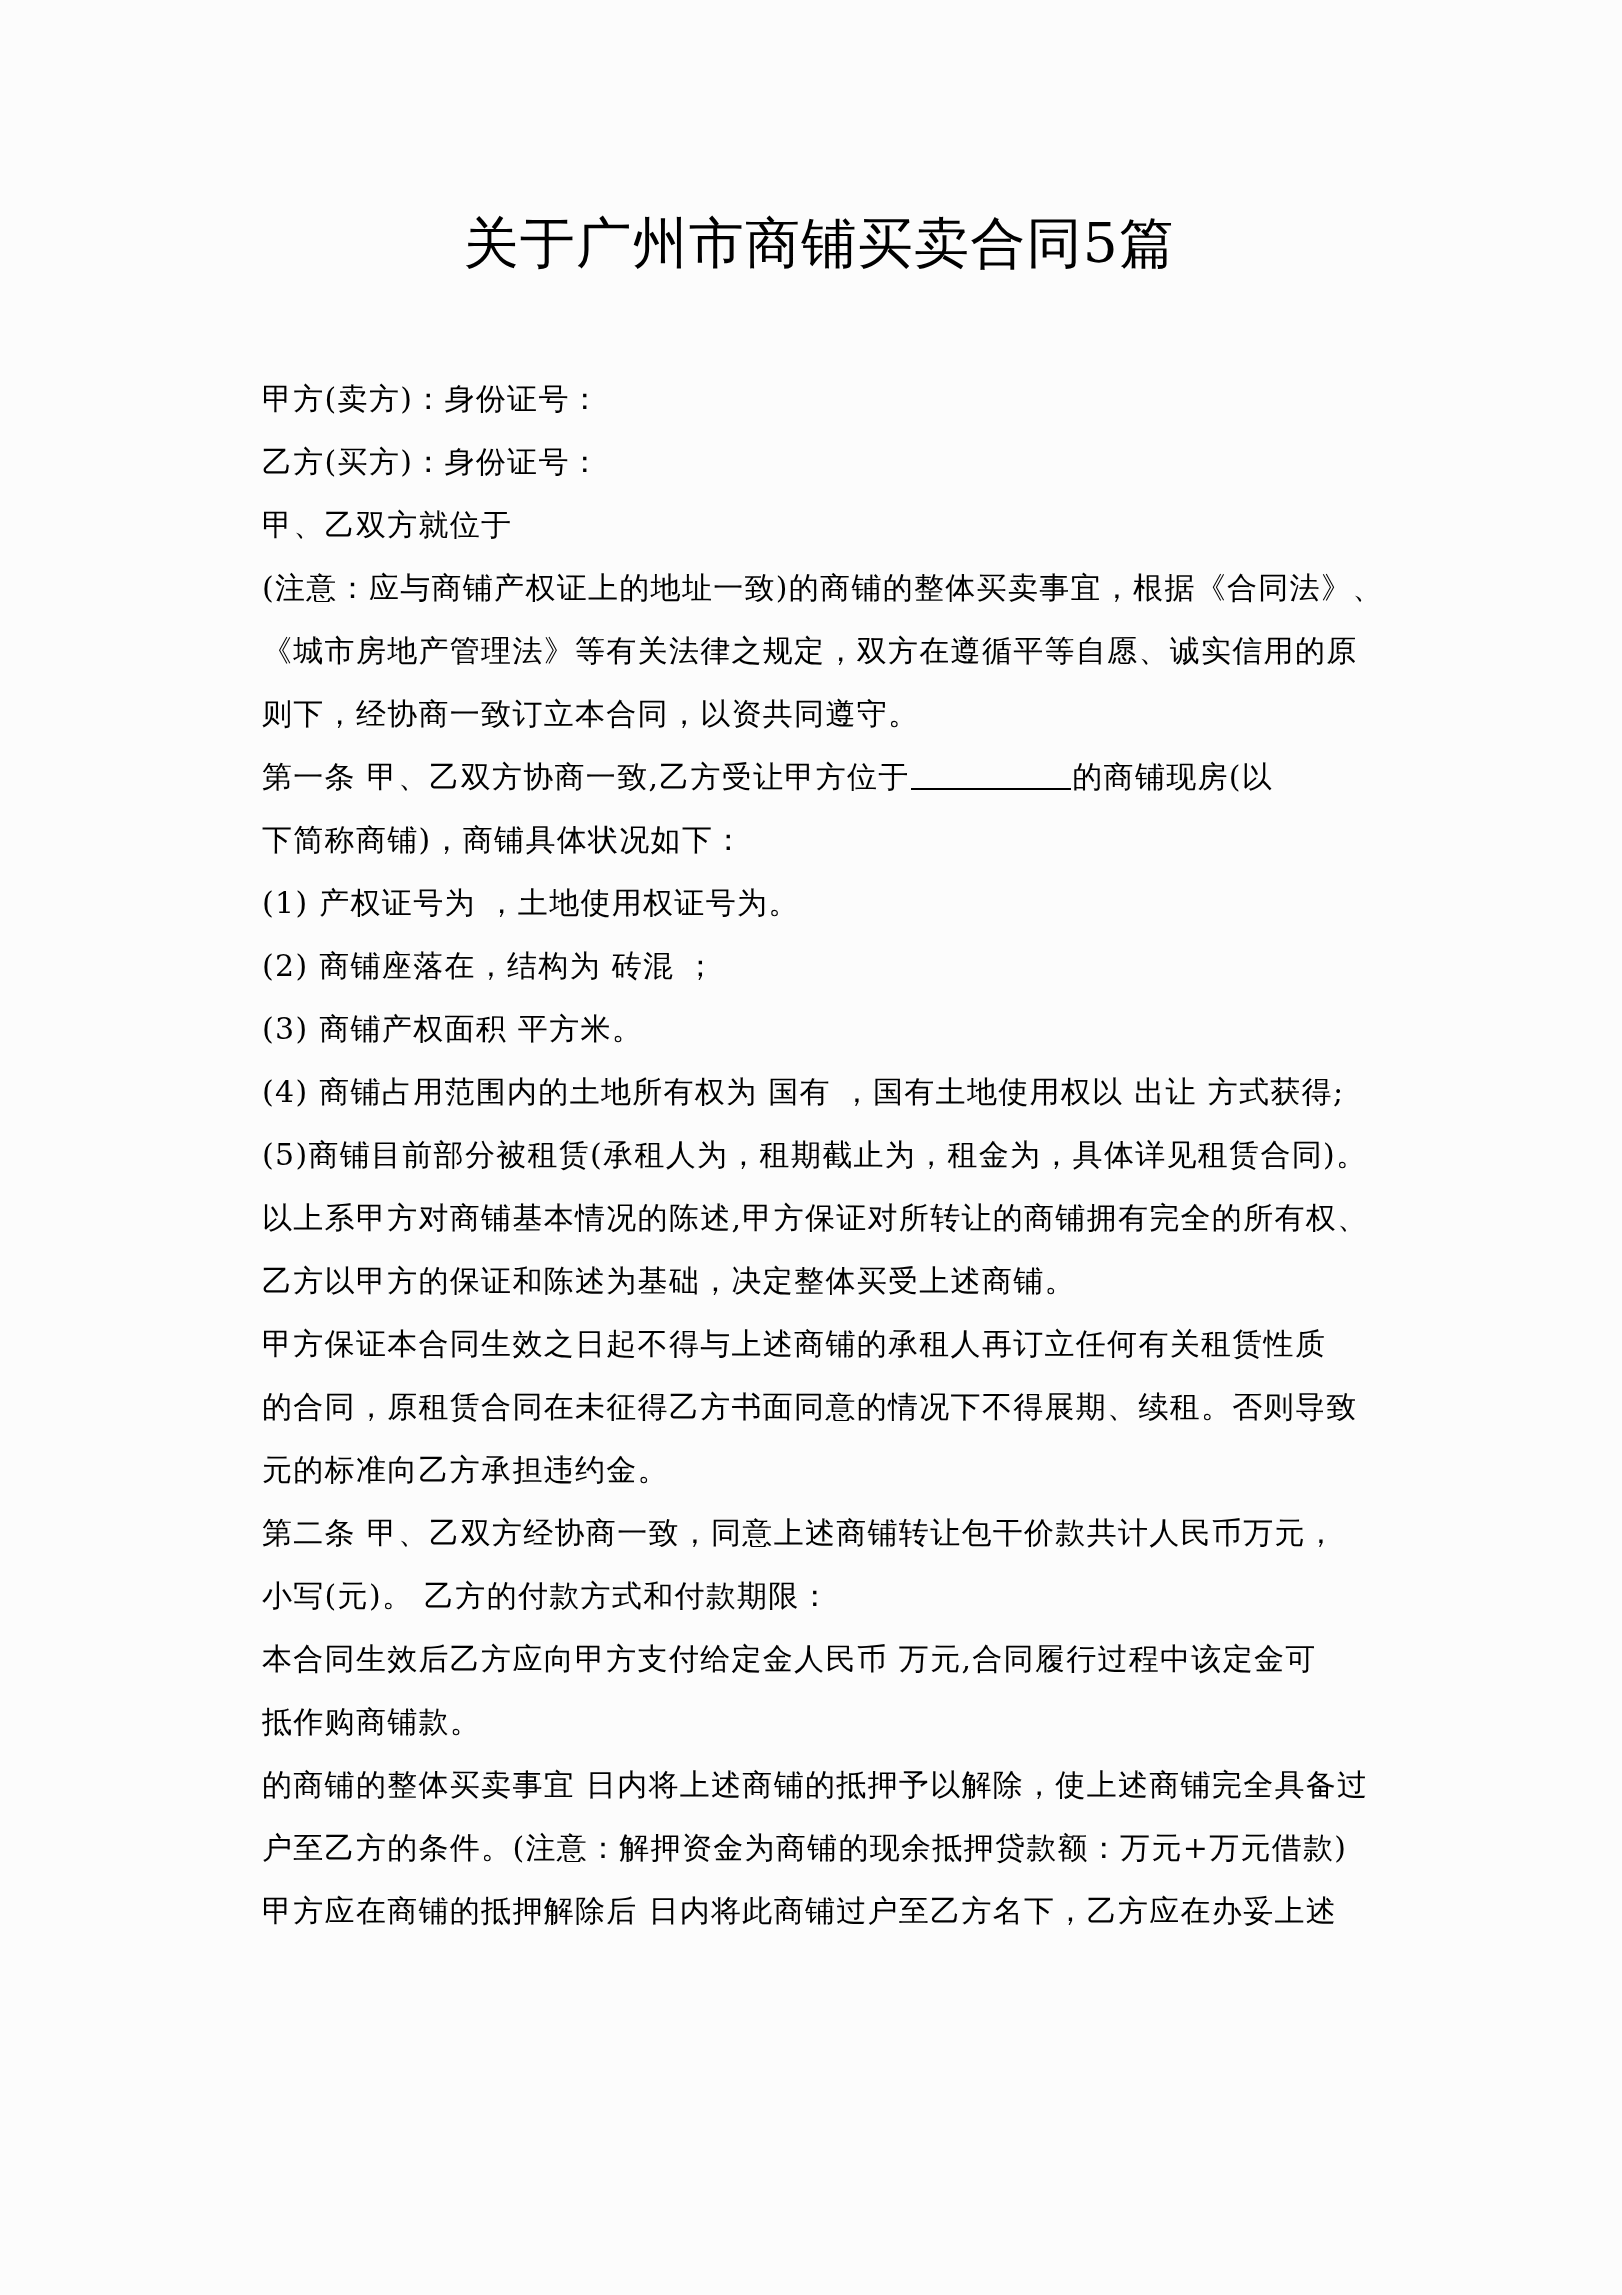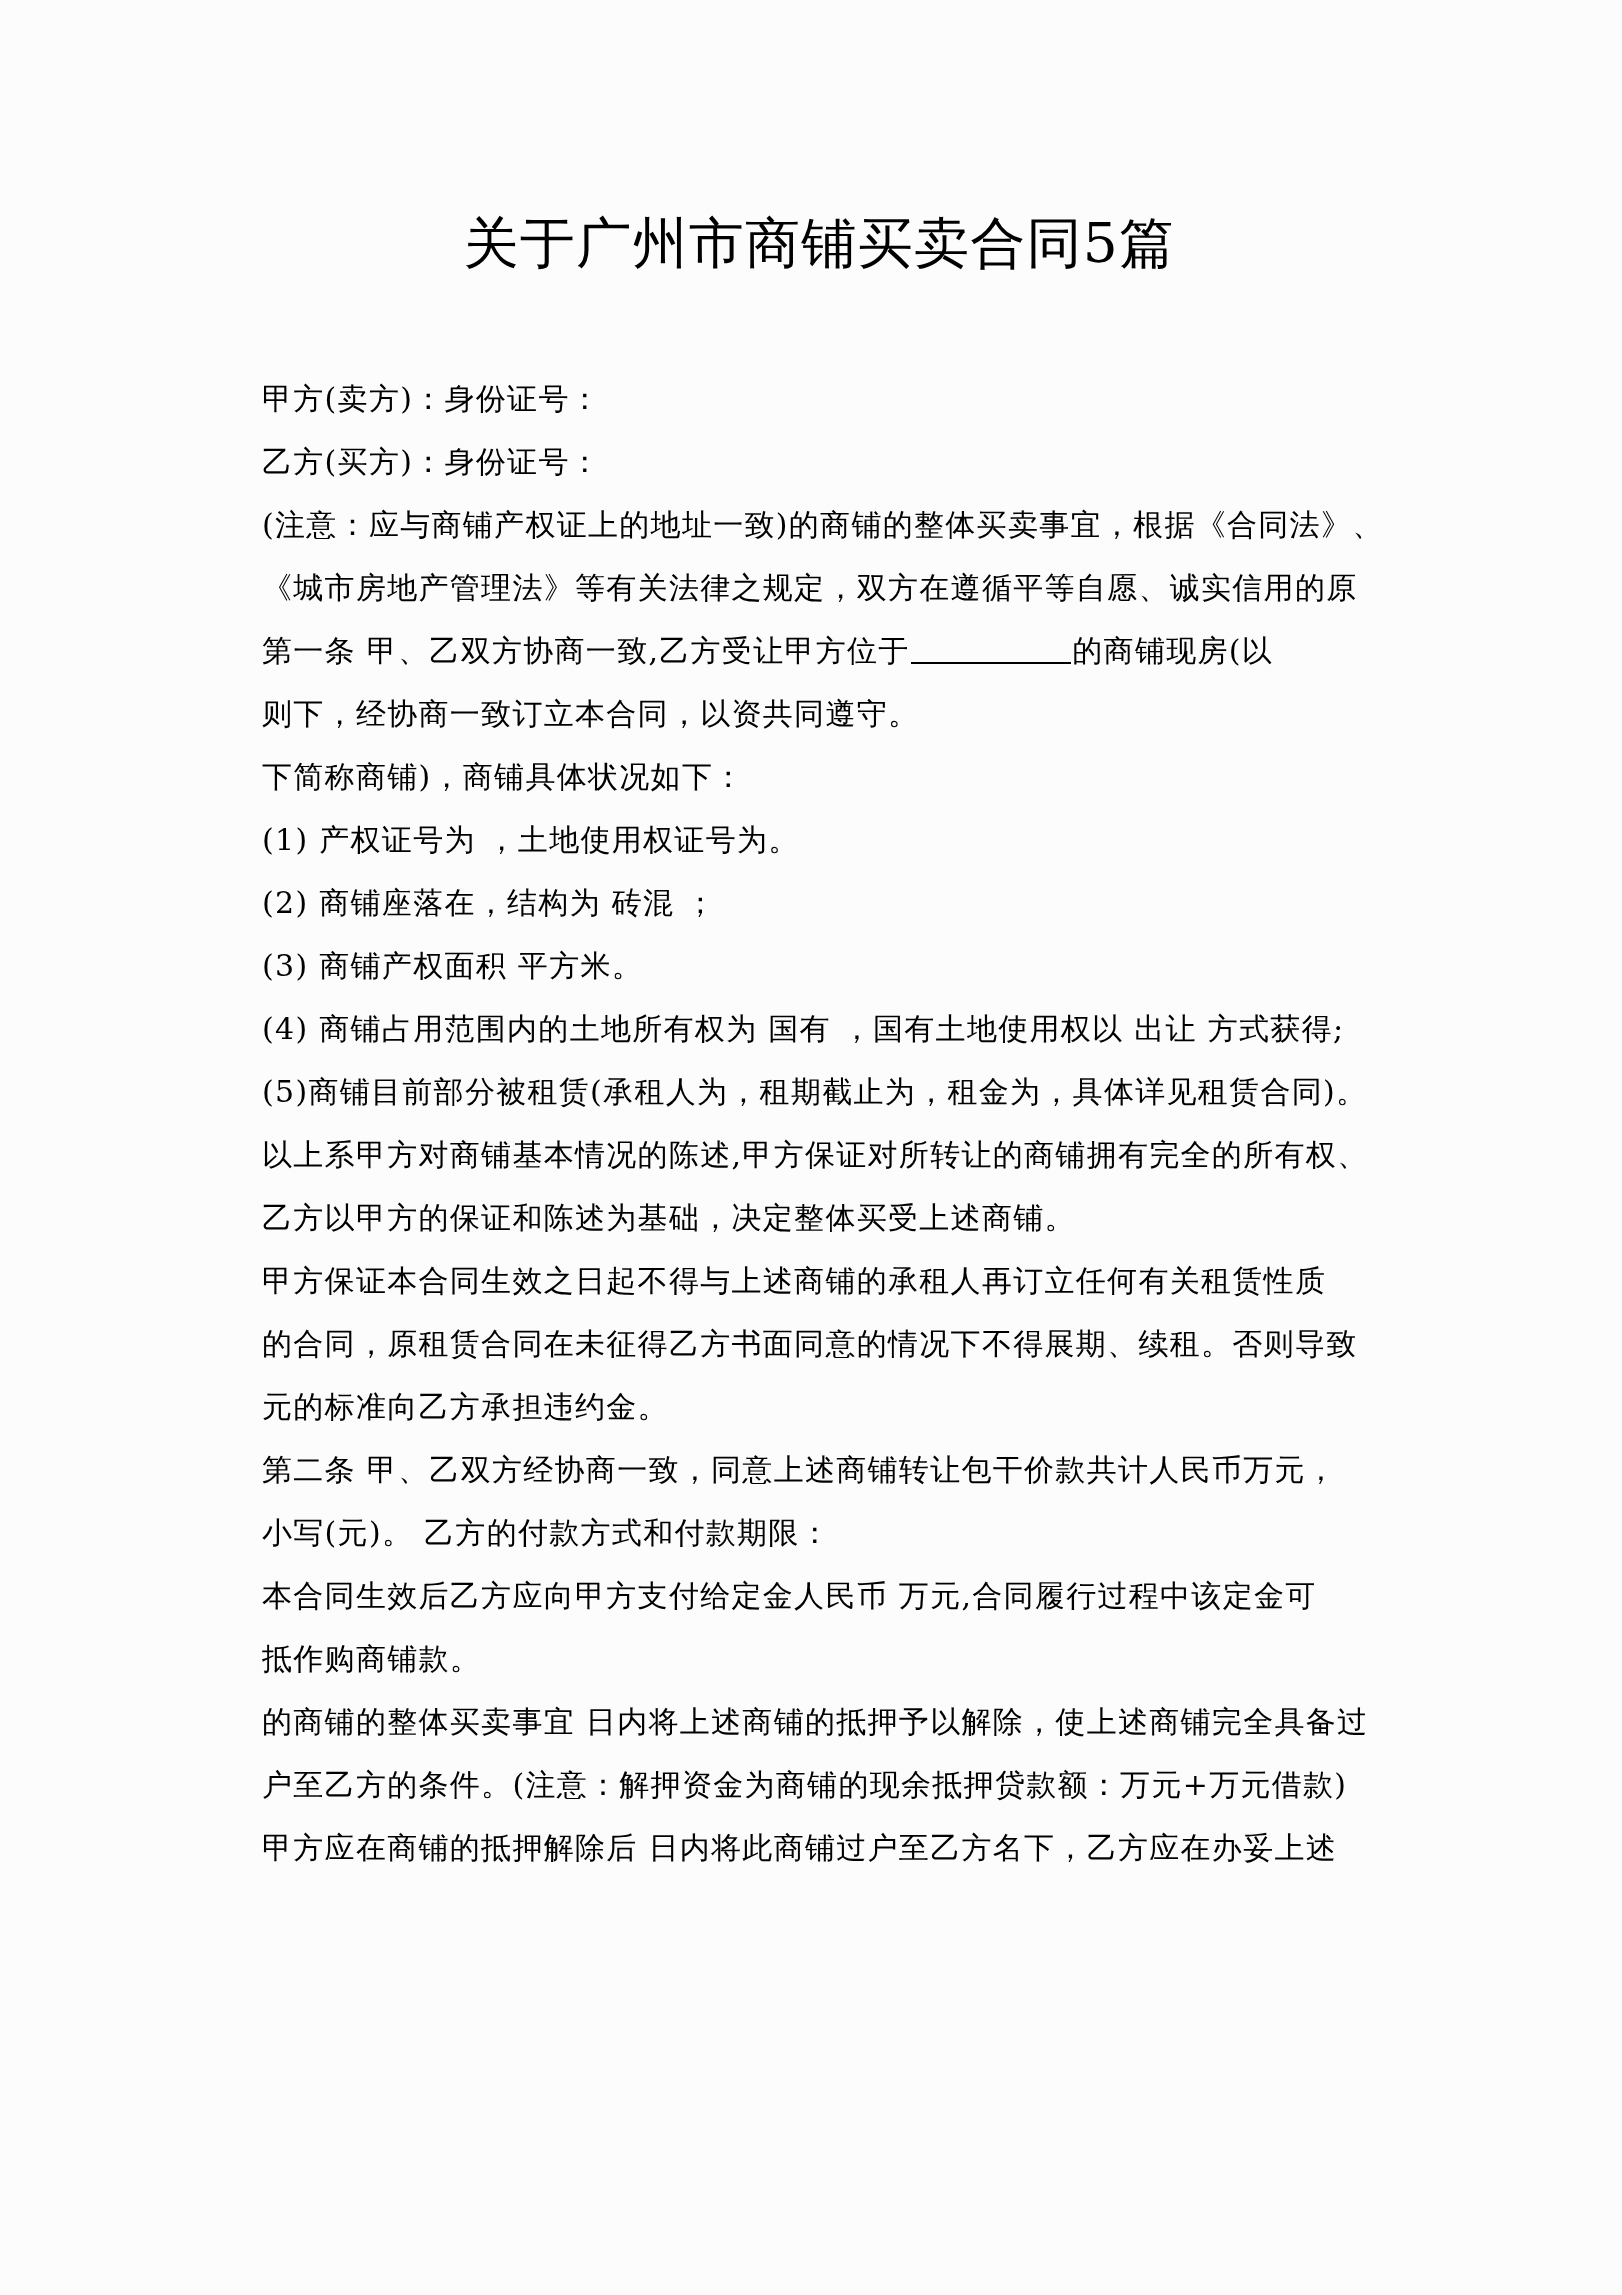--- a/index.html
+++ b/index.html
@@ -61,24 +61,25 @@
   </style>
 </head>
 <body>
 
 <div class="page">
   <h1 class="doc-title">关于广州市商铺买卖合同5篇</h1>
 
   <div class="body-text">
     <span class="line">甲方(卖方)：身份证号：</span>
     <span class="line">乙方(买方)：身份证号：</span>
+    <span class="line">甲、乙双方就位于</span>
     <span class="line">(注意：应与商铺产权证上的地址一致)的商铺的整体买卖事宜，根据《合同法》、</span>
     <span class="line">《城市房地产管理法》等有关法律之规定，双方在遵循平等自愿、诚实信用的原</span>
+    <span class="line">则下，经协商一致订立本合同，以资共同遵守。</span>
     <span class="line"><span>第一条 甲、乙双方协商一致,乙方受让甲方位于</span><span class="blank-field"></span><span>的商铺现房(以</span></span>
-    <span class="line">则下，经协商一致订立本合同，以资共同遵守。</span>
     <span class="line">下简称商铺)，商铺具体状况如下：</span>
     <span class="line">(1) 产权证号为 ，土地使用权证号为。</span>
     <span class="line">(2) 商铺座落在，结构为 砖混 ；</span>
     <span class="line">(3) 商铺产权面积 平方米。</span>
     <span class="line">(4) 商铺占用范围内的土地所有权为 国有 ，国有土地使用权以 出让 方式获得;</span>
     <span class="line">(5)商铺目前部分被租赁(承租人为，租期截止为，租金为，具体详见租赁合同)。</span>
     <span class="line">以上系甲方对商铺基本情况的陈述,甲方保证对所转让的商铺拥有完全的所有权、</span>
     <span class="line">乙方以甲方的保证和陈述为基础，决定整体买受上述商铺。</span>
     <span class="line">甲方保证本合同生效之日起不得与上述商铺的承租人再订立任何有关租赁性质</span>
     <span class="line">的合同，原租赁合同在未征得乙方书面同意的情况下不得展期、续租。否则导致</span>

